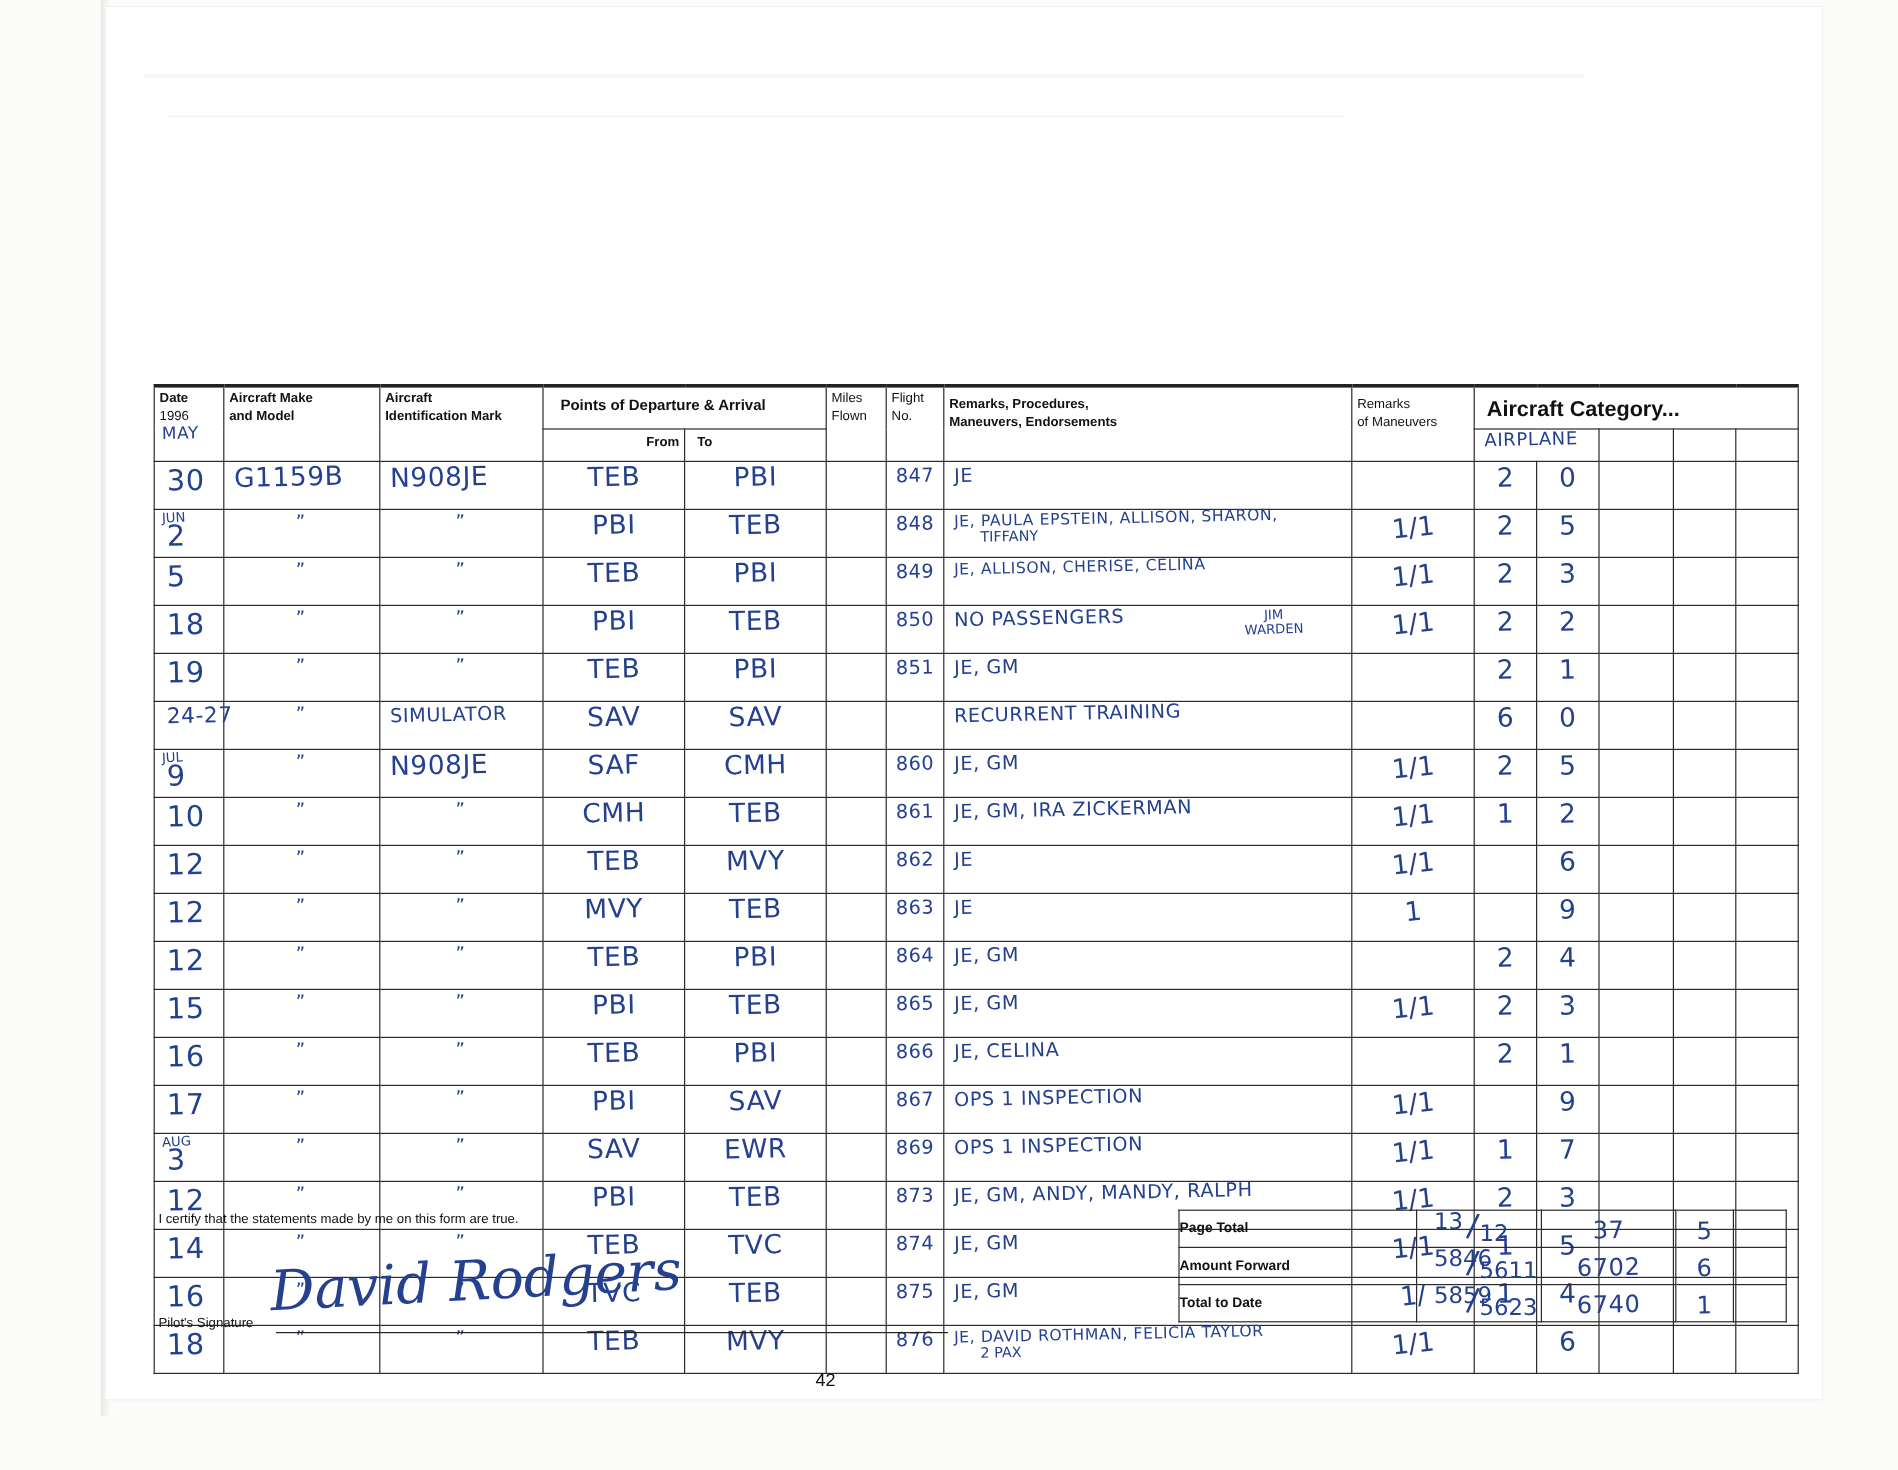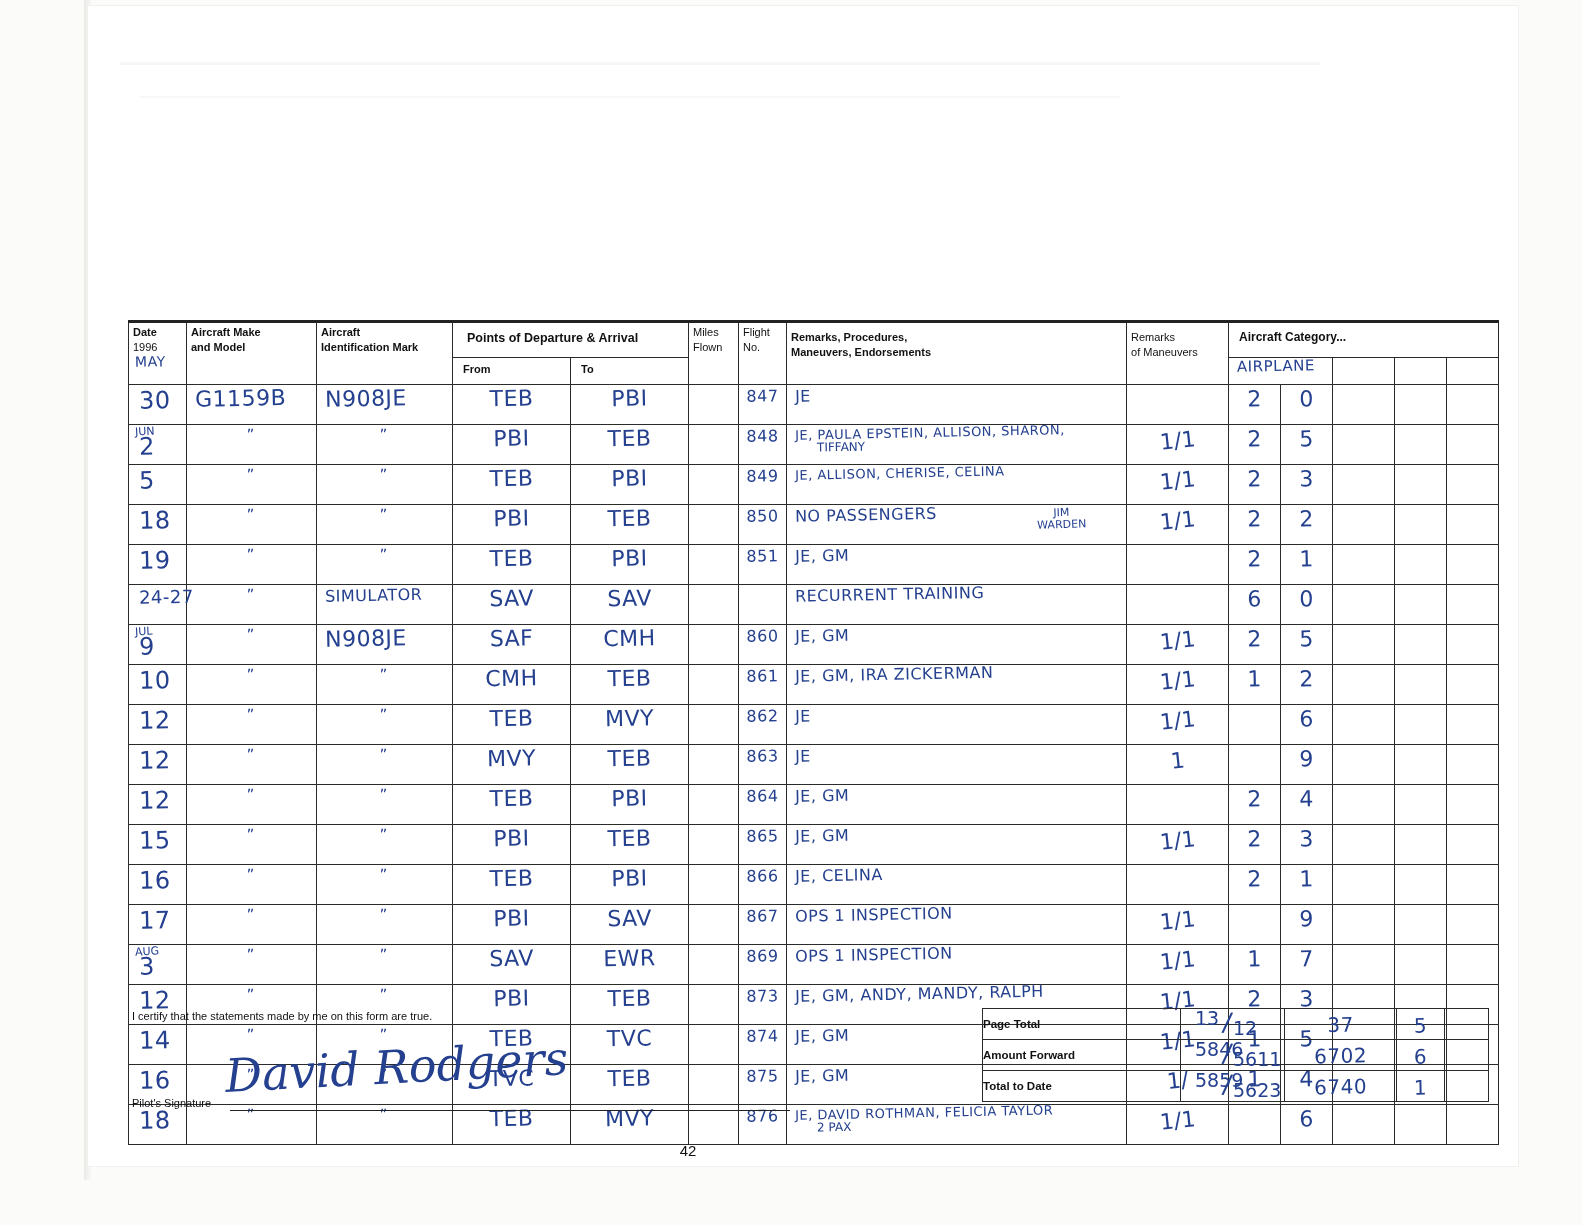--- a/index.html
+++ b/index.html
@@ -177,26 +177,26 @@
     </td>
     <td rowspan="2" class="topline">
       <div class="hdr" style="padding-top:8px">Remarks, Procedures,</div>
       <div class="hdr" style="padding-top:0">Maneuvers, Endorsements</div>
     </td>
     <td rowspan="2" class="topline">
       <div class="hdr plain" style="padding-top:8px">Remarks</div>
       <div class="hdr plain" style="padding-top:0">of Maneuvers</div>
     </td>
     <td colspan="5" class="topline">
-      <div class="hdr" style="padding-top:8px;padding-left:10px;font-size:12px;">Aircraft Category...</div>
+      <div class="hdr" style="padding-top:8px;padding-left:10px;font-size:18px;">Aircraft Category...</div>
     </td>
   </tr>
   <tr>
     <td style="height:26px">
-      <div class="hdr" style="padding-top:5px;padding-left:10px;">From</div>
+      <div class="hdr" style="padding-top:5px;padding-left:10px;text-align:right;">From</div>
     </td>
     <td>
       <div class="hdr" style="padding-top:5px;padding-left:10px;">To</div>
     </td>
     <td colspan="2">
       <div class="hw s" style="padding:2px 0 0 8px;font-size:15px;">AIRPLANE</div>
     </td>
     <td></td>
     <td></td>
     <td></td>

